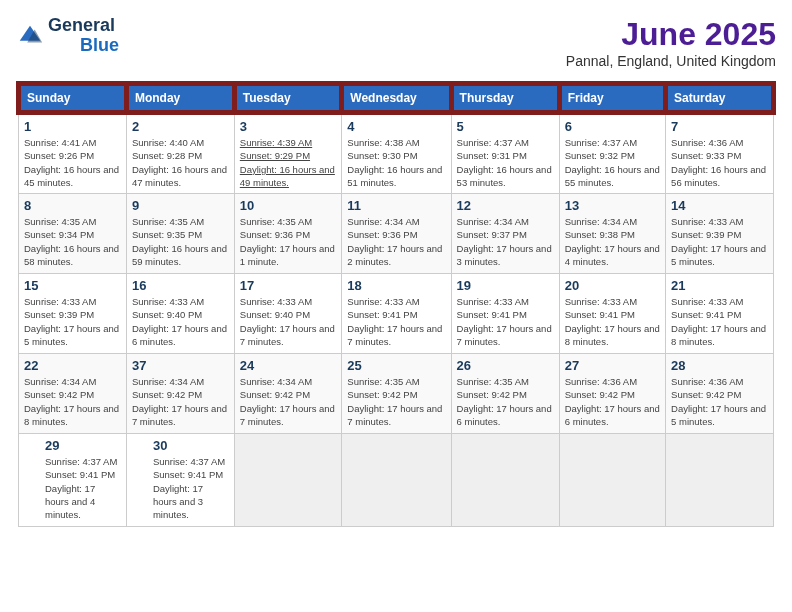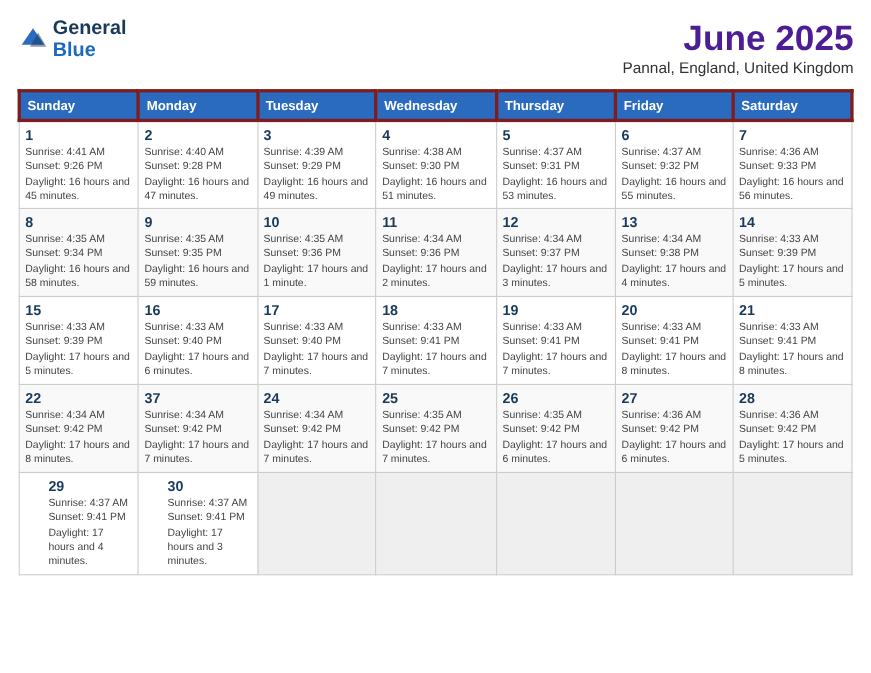--- a/index.html
+++ b/index.html
@@ -28,20 +28,21 @@
       gap: 4px;
     }
     .logo-text {
       font-size: 18px;
       font-weight: bold;
       color: #1a3a5c;
       line-height: 1.1;
     }
     .logo-blue {
       color: #1a6bbf;
+      margin-left: 32px;
     }
     .logo-icon {
       width: 28px;
       height: 28px;
     }
     .title-block {
       text-align: right;
     }
     .main-title {
       font-size: 32px;
@@ -56,21 +57,21 @@
       width: 100%;
       border-collapse: collapse;
     }
     .calendar th {
       background: #2a6bbf;
       color: #fff;
       font-size: 12px;
       font-weight: bold;
       padding: 5px 6px;
       text-align: left;
-      border: 3px solid #7f1d1d;
+      border: 5px solid #7f1d1d;
     }
     .calendar td {
       vertical-align: top;
       border: 1px solid #ccc;
       padding: 4px 5px;
       font-size: 9.5px;
       color: #333;
       width: 112px;
       height: 80px;
       background: #fff;
@@ -145,21 +146,21 @@
 Daylight: 16 hours and 45 minutes.</div>
           </td>
           <td>
             <span class="day-num">2</span>
             <div class="day-info" style="white-space: pre-line;">Sunrise: 4:40 AM
 Sunset: 9:28 PM
 Daylight: 16 hours and 47 minutes.</div>
           </td>
           <td>
             <span class="day-num">3</span>
-            <div class="day-info" style="white-space: pre-line;">Sunrise: 4:39 AM
+            <div class="day-info" style="white-space: pre-line; text-decoration: underline;">Sunrise: 4:39 AM
 Sunset: 9:29 PM
 Daylight: 16 hours and 49 minutes.</div>
           </td>
           <td>
             <span class="day-num">4</span>
             <div class="day-info" style="white-space: pre-line;">Sunrise: 4:38 AM
 Sunset: 9:30 PM
 Daylight: 16 hours and 51 minutes.</div>
           </td>
           <td>

